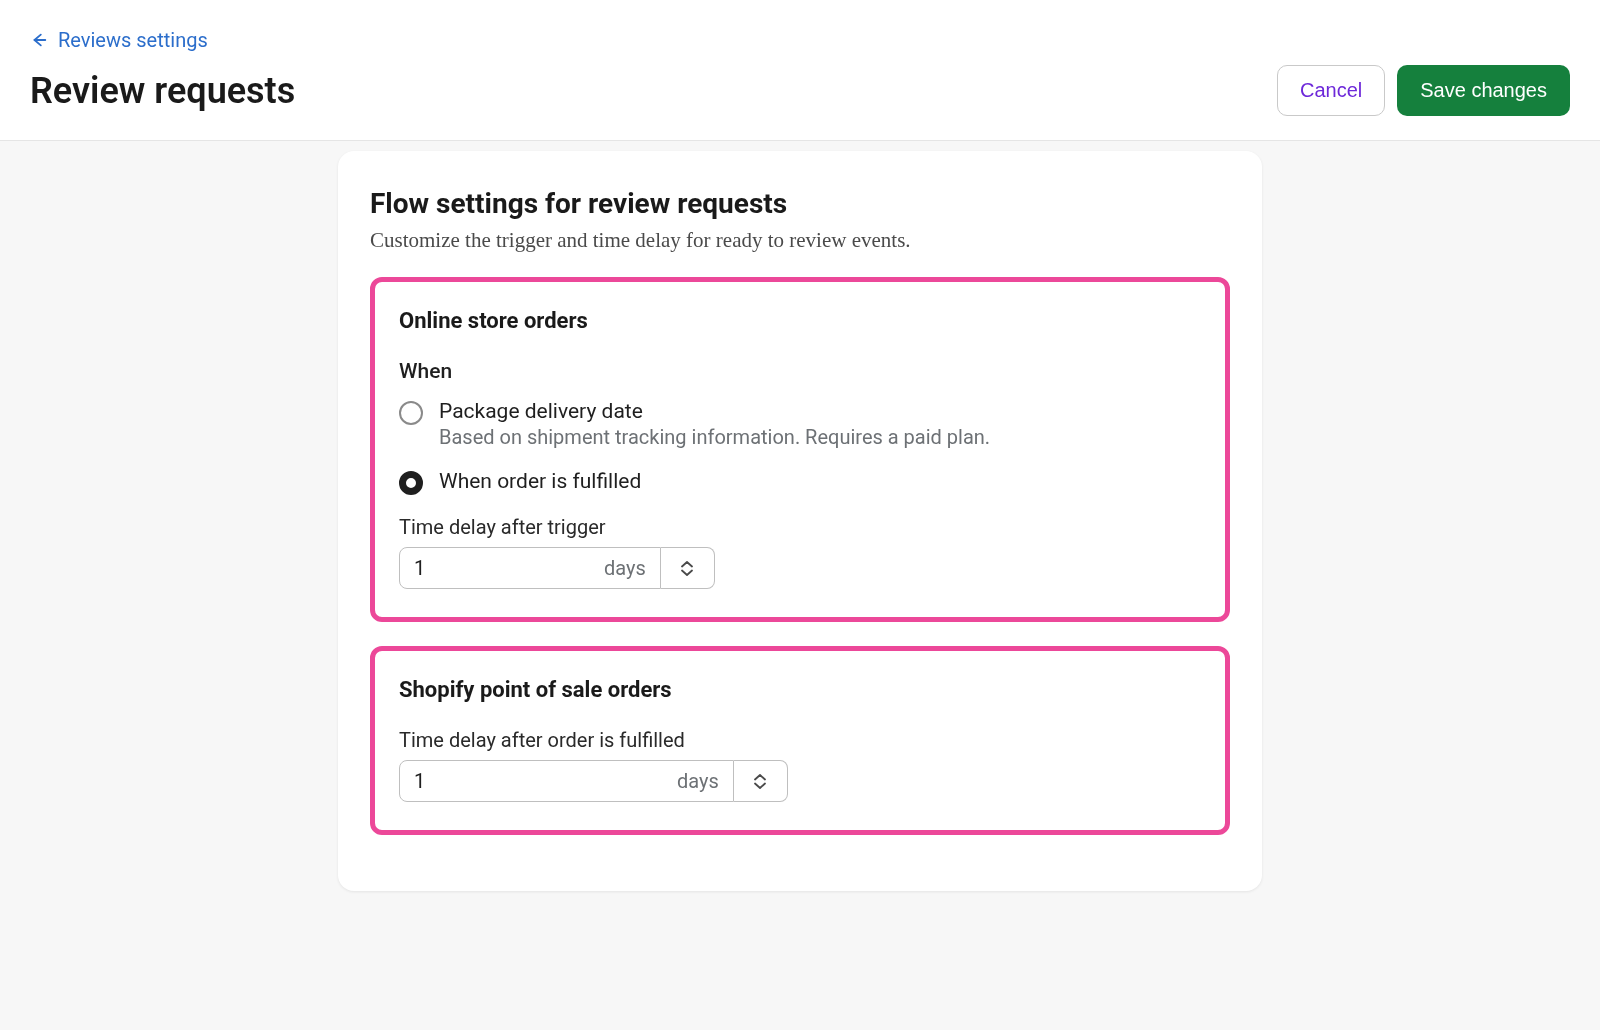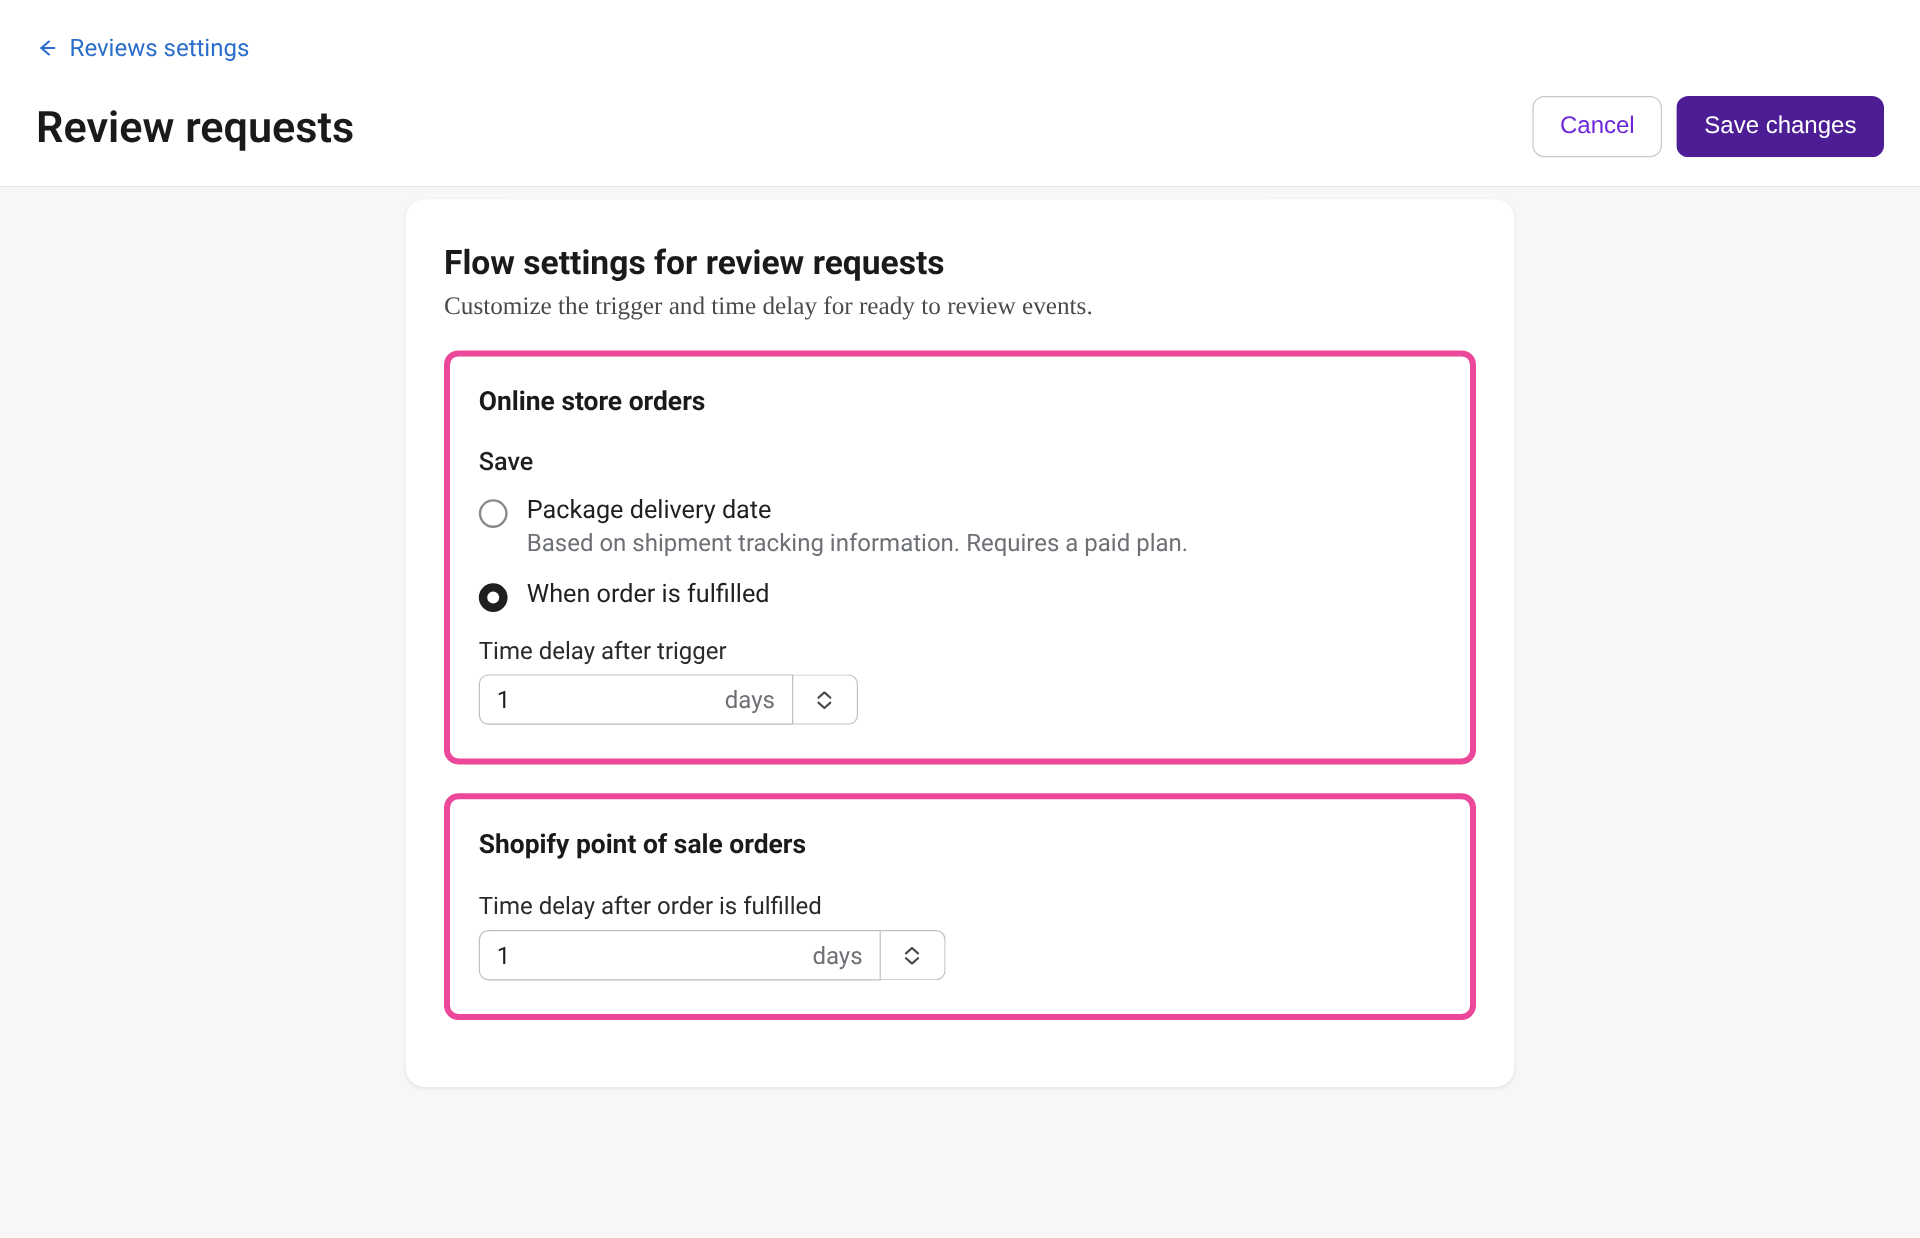--- a/index.html
+++ b/index.html
@@ -16,21 +16,21 @@
     }
     .header {
       padding: 28px 30px 24px 30px;
       border-bottom: 1px solid #e5e5e5;
       background: #ffffff;
     }
     .breadcrumb {
       display: flex;
       align-items: flex-end;
       gap: 10px;
-      margin-bottom: 28px;
+      margin-bottom: 13px;
     }
     .breadcrumb-link {
       color: #2c6ecb;
       font-size: 20px;
       text-decoration: none;
       display: inline-flex;
       align-items: center;
       gap: 10px;
     }
     .arrow-left {
@@ -61,21 +61,21 @@
       cursor: pointer;
       font-weight: 500;
       border: 1px solid transparent;
     }
     .btn-secondary {
       background: #ffffff;
       color: #6d28d9;
       border: 1px solid #c9c9c9;
     }
     .btn-primary {
-      background: #4c1d95;
+      background: #15803d;
       color: #ffffff;
     }
     .main {
       background: #f7f7f7;
       padding: 10px 0 60px 0;
       min-height: calc(1032px - 143px);
     }
     .card {
       width: 924px;
       margin: 0 auto;
@@ -217,21 +217,21 @@
   </div>
 </div>
 
 <div class="main">
   <div class="card">
     <h2 class="section-title">Flow settings for review requests</h2>
     <p class="section-desc">Customize the trigger and time delay for ready to review events.</p>
 
     <div class="subcard">
       <h3 class="subcard-title">Online store orders</h3>
-      <div class="sublabel">Save</div>
+      <div class="sublabel">When</div>
 
       <div class="radio-row">
         <div class="radio"></div>
         <div class="radio-content">
           <div class="radio-label">Package delivery date</div>
           <div class="radio-desc">Based on shipment tracking information. Requires a paid plan.</div>
         </div>
       </div>
 
       <div class="radio-row">

